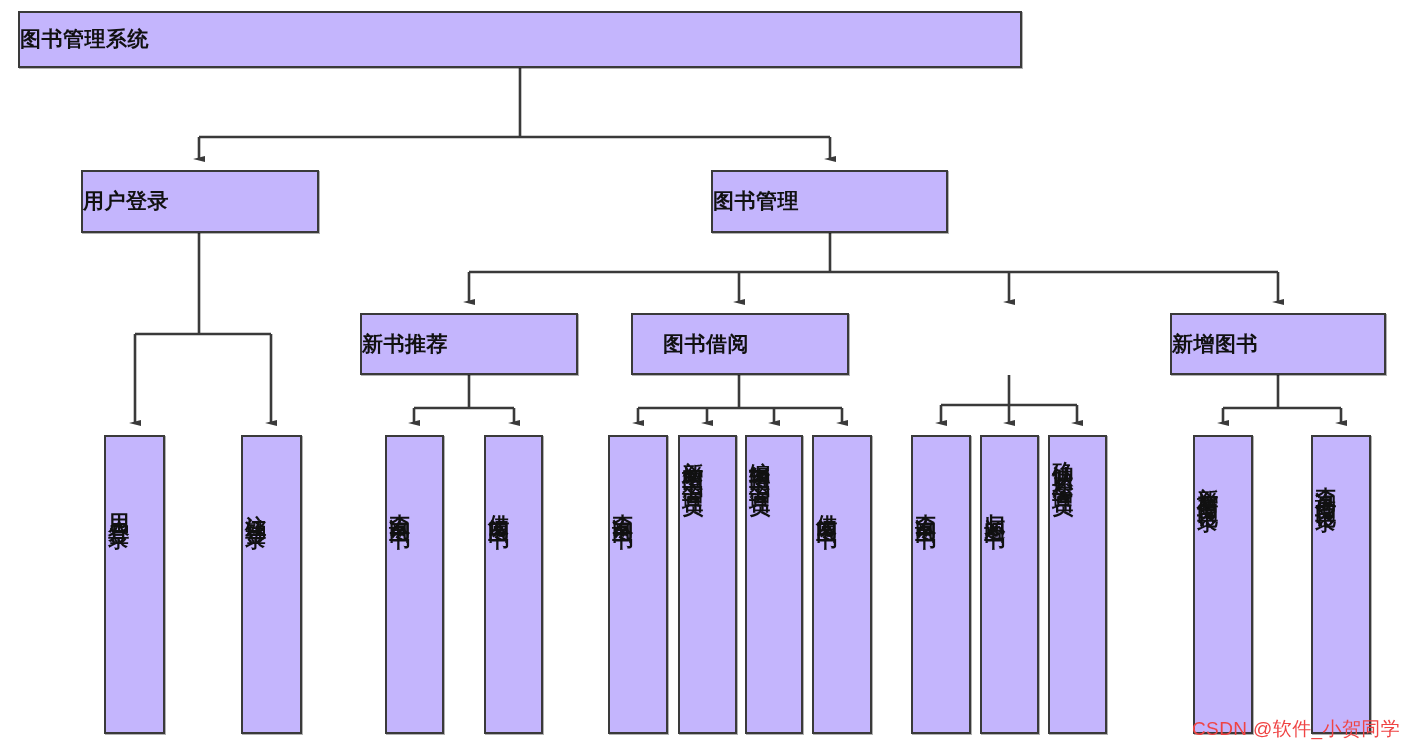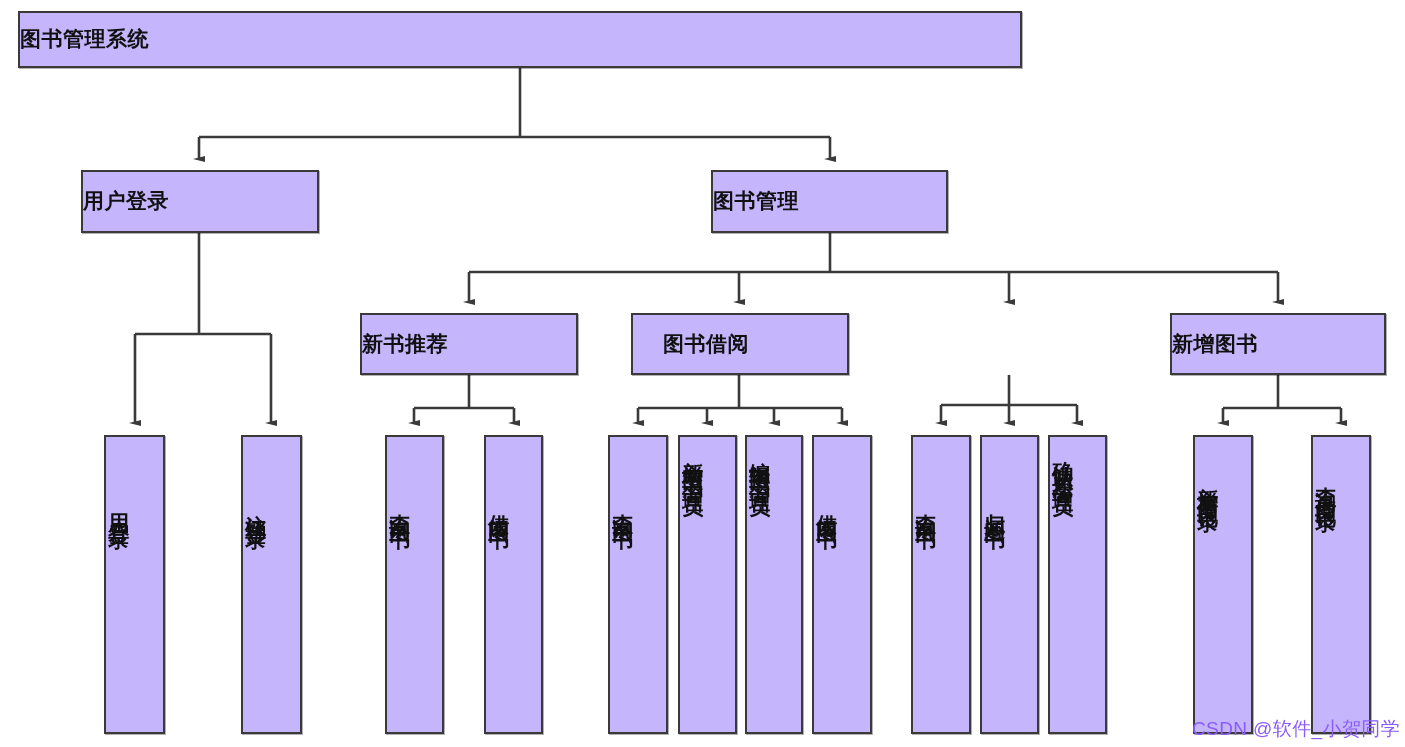--- a/index.html
+++ b/index.html
@@ -51,21 +51,21 @@
   }
   .node.leaf .label {
     writing-mode: vertical-rl;
     text-orientation: upright;
     letter-spacing: 5px;
     font-size: 21px;
     white-space: nowrap;
   }
   .watermark {
     position: absolute;
-    color: #8b5cf6;
+    color: #ef4444;
     font-size: 19px;
     letter-spacing: 0.4px;
     white-space: nowrap;
     user-select: none;
   }
 </style>
 </head>
 <body>
 
 <div id="canvas">

